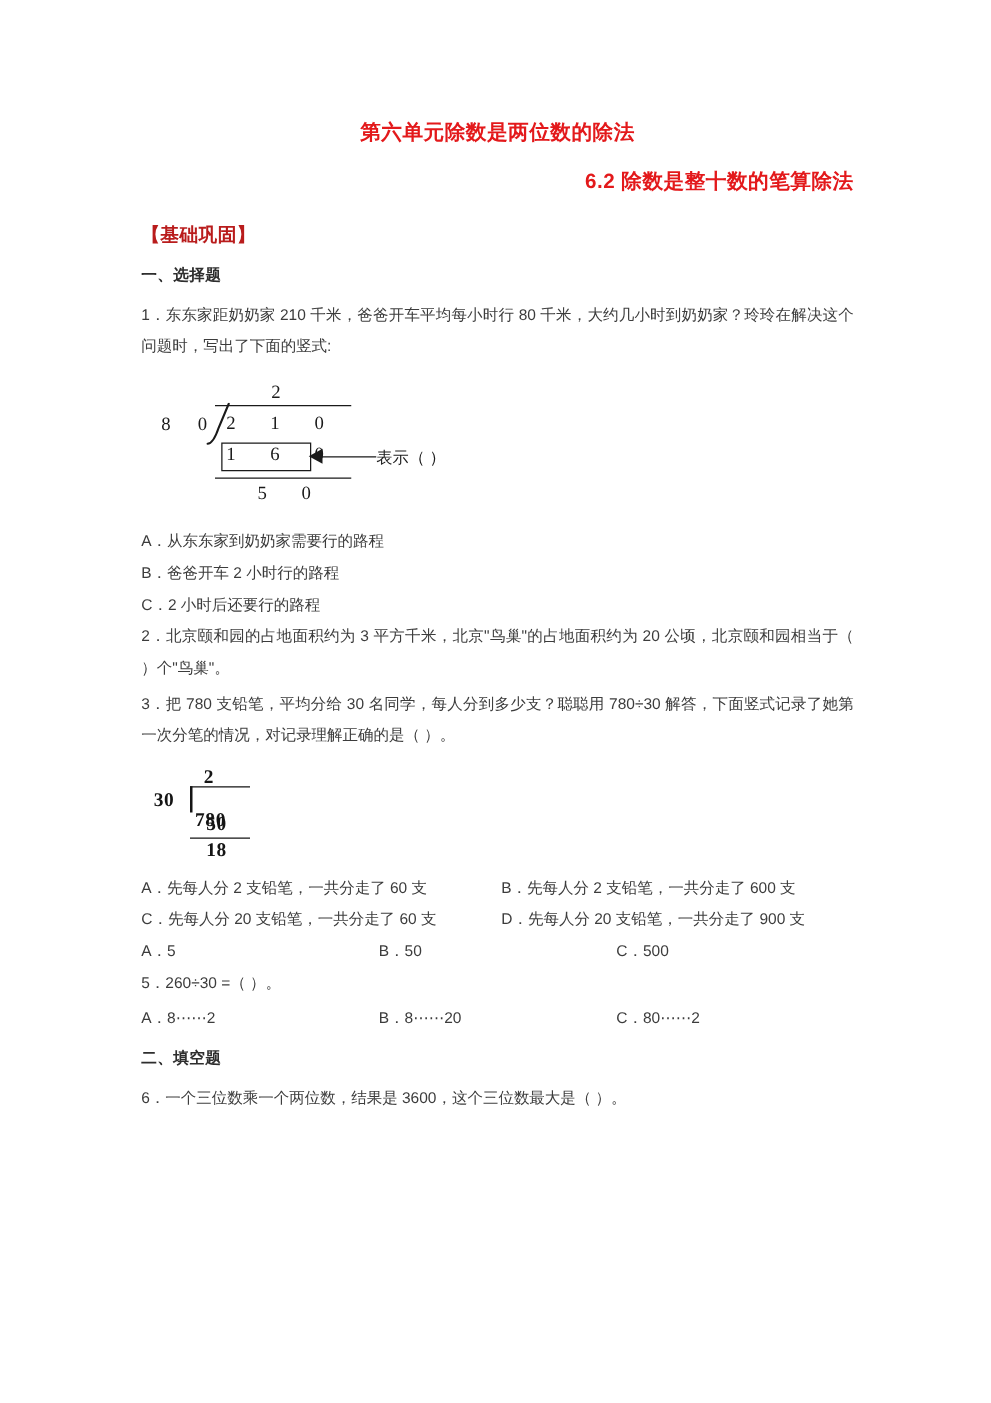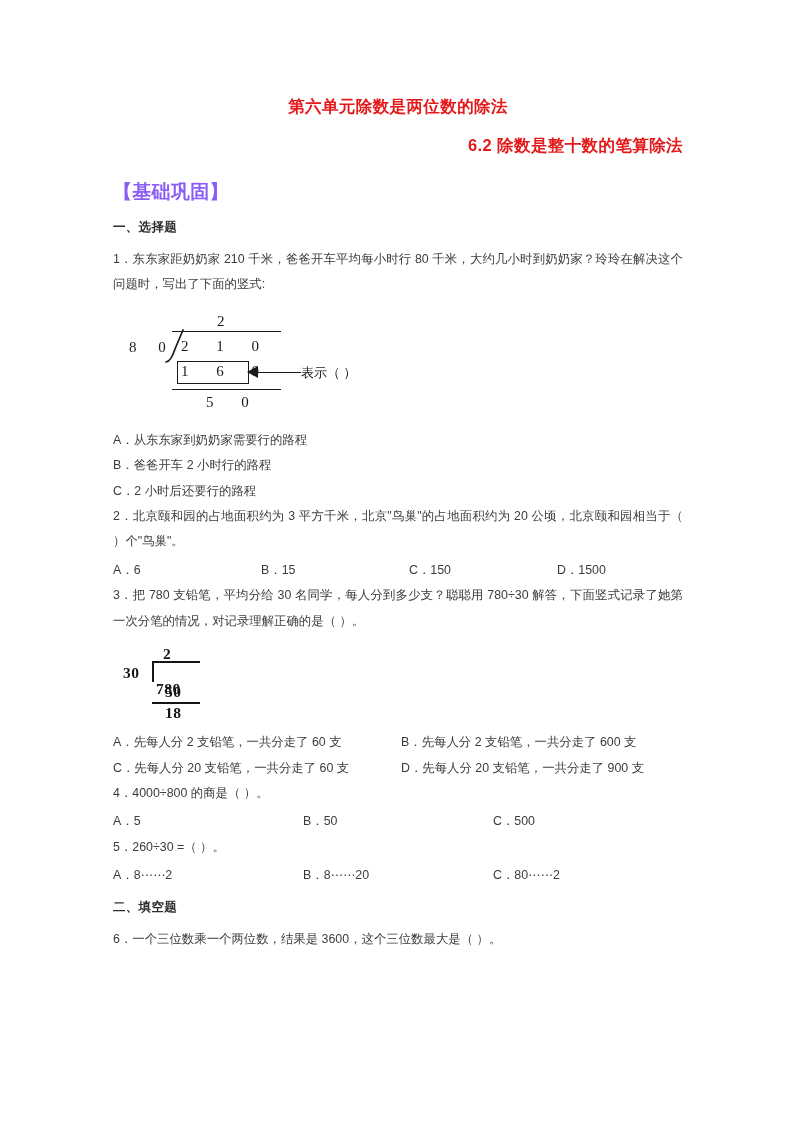--- a/index.html
+++ b/index.html
@@ -42,23 +42,23 @@
   .doc-subtitle {
     color: #e3191b;
     font-weight: bold;
     font-size: 16.5px;
     text-align: right;
     letter-spacing: 0.4px;
     line-height: 1.3;
     margin: 0 0 22px 0;
   }
   .section-red {
-    color: #8b5cf6;
-    font-weight: bold;
-    font-size: 19px;
+    color: #b91c1c;
+    font-weight: bold;
+    font-size: 15px;
     margin: 0 0 14px 0;
     letter-spacing: 0.3px;
   }
   .section-sub {
     color: #2e2e2e;
     font-weight: bold;
     font-size: 12.5px;
     margin: 0 0 11px 0;
     letter-spacing: 0.3px;
   }
@@ -279,26 +279,20 @@
       <div class="d1-arrow-line"></div>
       <div class="d1-arrow-head"></div>
       <span class="d1-label">表示（ ）</span>
     </div>
 
     <div class="opt-line">A．从东东家到奶奶家需要行的路程</div>
     <div class="opt-line">B．爸爸开车 2 小时行的路程</div>
     <div class="opt-line">C．2 小时后还要行的路程</div>
 
     <div class="q">2．北京颐和园的占地面积约为 3 平方千米，北京"鸟巢"的占地面积约为 20 公顷，北京颐和园相当于（ ）个"鸟巢"。</div>
-    <div class="opts-row">
-      <span class="opt-col-4">A．6</span>
-      <span class="opt-col-4">B．15</span>
-      <span class="opt-col-4">C．150</span>
-      <span class="opt-col-4">D．1500</span>
-    </div>
 
     <div class="q">3．把 780 支铅笔，平均分给 30 名同学，每人分到多少支？聪聪用 780÷30 解答，下面竖式记录了她第一次分笔的情况，对记录理解正确的是（ ）。</div>
 
     <div class="division-2">
       <span class="d2-divisor">30</span>
       <div class="d2-vbar"></div>
       <span class="d2-quotient">2</span>
       <div class="d2-vinculum"></div>
       <span class="d2-dividend">780</span>
       <span class="d2-sub">50</span>
@@ -308,21 +302,20 @@
 
     <div class="opts-row">
       <span class="opt-col-2">A．先每人分 2 支铅笔，一共分走了 60 支</span>
       <span class="opt-col-2">B．先每人分 2 支铅笔，一共分走了 600 支</span>
     </div>
     <div class="opts-row">
       <span class="opt-col-2">C．先每人分 20 支铅笔，一共分走了 60 支</span>
       <span class="opt-col-2">D．先每人分 20 支铅笔，一共分走了 900 支</span>
     </div>
 
-    <div class="q">4．4000÷800 的商是（ ）。</div>
     <div class="opts-row">
       <span class="opt-col-3">A．5</span>
       <span class="opt-col-3">B．50</span>
       <span class="opt-col-3">C．500</span>
     </div>
 
     <div class="q">5．260÷30 =（ ）。</div>
     <div class="opts-row">
       <span class="opt-col-3">A．8⋯⋯2</span>
       <span class="opt-col-3">B．8⋯⋯20</span>

